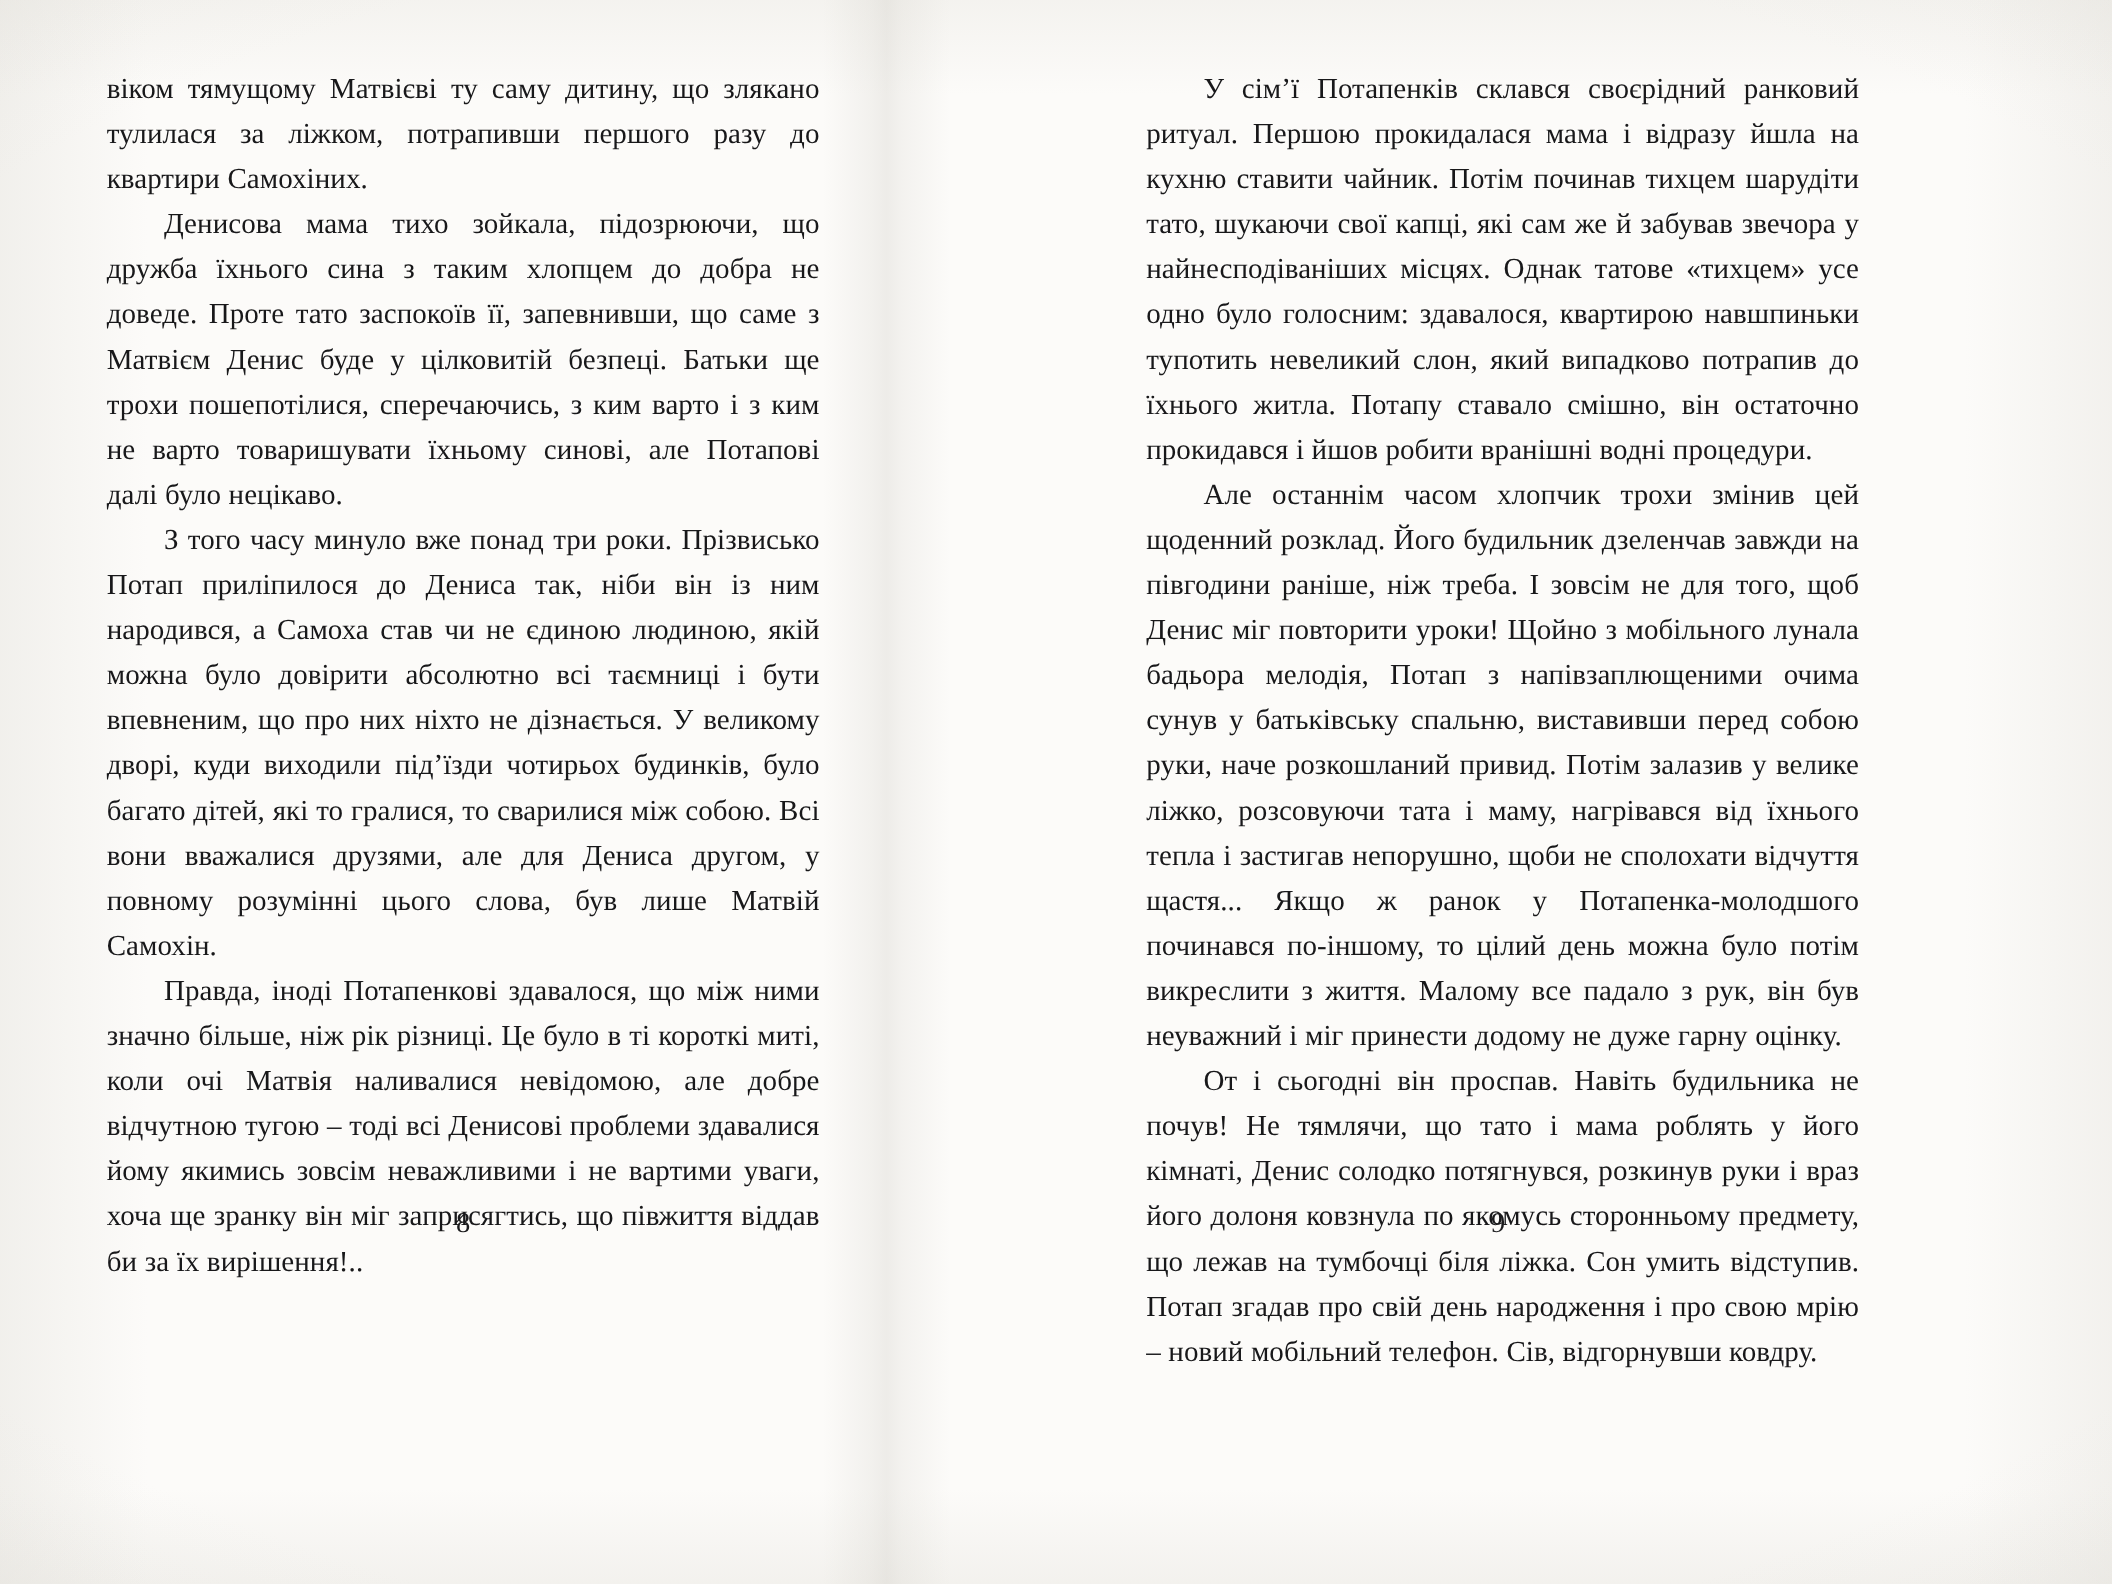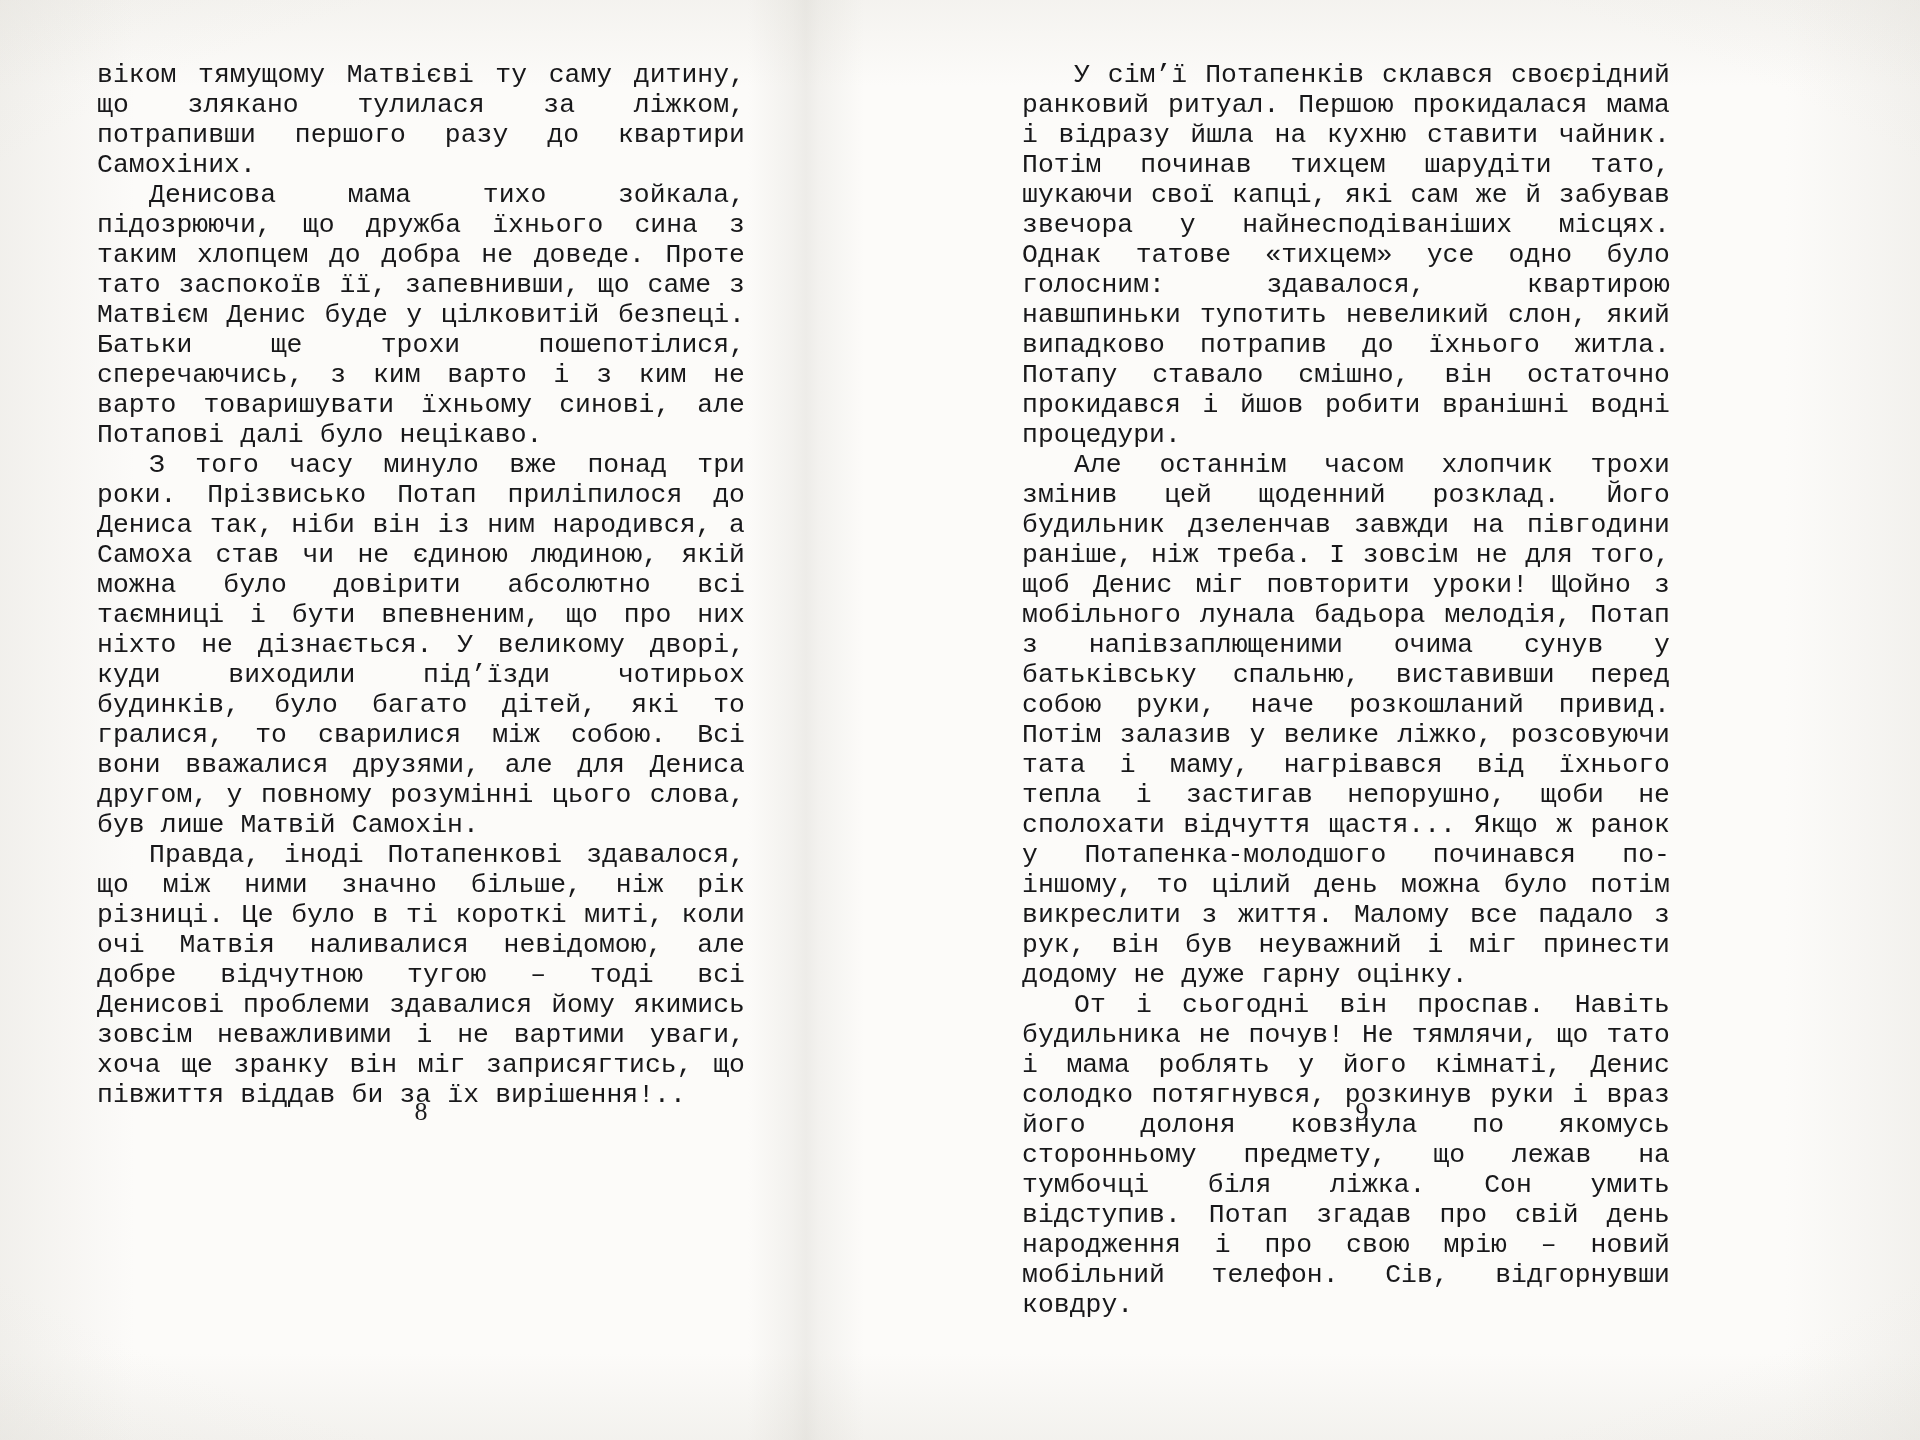--- a/index.html
+++ b/index.html
@@ -51,33 +51,32 @@
     display: flex;
     flex-direction: column;
   }
   .text-column {
     position: absolute;
     top: 60px;
     width: 648px;
     height: 1000px;
   }
   .page-half.left .text-column { left: 97px; }
-  .page-half.right .text-column { left: 62px; }
+  .page-half.right .text-column { left: 82px; }
 
   .para {
     margin: 0;
     text-align: justify;
     text-align-last: left;
     text-indent: 52px;
     font-size: 26.4px;
-    line-height: 30px;
+    line-height: 41px;
     color: #18181a;
     letter-spacing: 0.05px;
     word-spacing: 0.2px;
-    font-family: Liberation Mono, monospace;
     -webkit-font-smoothing: antialiased;
   }
   .para.continued { text-indent: 0; }
 
   .folio {
     position: absolute;
     top: 1096px;
     width: 648px;
     text-align: center;
     font-size: 26px;

